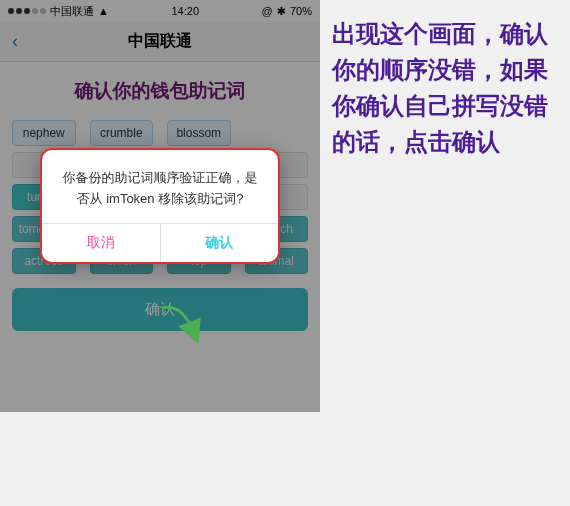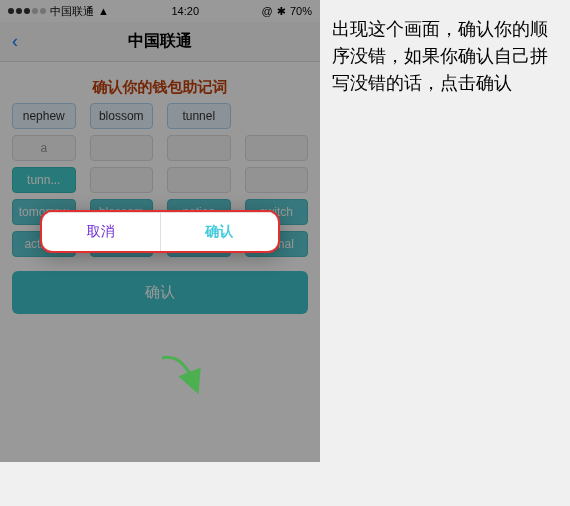--- a/index.html
+++ b/index.html
@@ -8,21 +8,21 @@
       height: 506px;
       background: #f0f0f0;
       font-family: -apple-system, "PingFang SC", "Helvetica Neue", Arial, sans-serif;
       display: flex;
       overflow: hidden;
     }
 
     
     .phone-container {
       width: 320px;
-      height: 462px;
+      height: 412px;
       background: #fff;
       position: relative;
       flex-shrink: 0;
       overflow: hidden;
     }
 
     
     .status-bar {
       background: #fff;
       height: 22px;
@@ -62,24 +62,24 @@
     }
 
     
     .phone-content {
       padding: 16px 12px 0;
       position: relative;
     }
 
     .page-title {
       text-align: center;
-      font-size: 15px;
+      font-size: 19px;
       font-weight: 600;
-      color: #c2410c;
-      margin-bottom: 6px;
+      color: #701a75;
+      margin-bottom: 16px;
     }
 
     .page-subtitle {
       font-size: 11px;
       color: #888;
       text-align: left;
       margin-bottom: 12px;
       line-height: 1.4;
     }
 
@@ -150,21 +150,21 @@
     .dialog-btn {
       flex: 1;
       padding: 10px;
       text-align: center;
       font-size: 14px;
       cursor: pointer;
       border: none;
       background: none;
     }
     .dialog-btn.cancel {
-      color: #6d28d9;
+      color: #ec4899;
       border-right: 1px solid #e0e0e0;
     }
     .dialog-btn.confirm {
       color: #4cd;
       font-weight: 600;
     }
 
     
     .bottom-btn {
       background: #40c4cc;
@@ -181,24 +181,24 @@
 
     
     .annotation-panel {
       width: 250px;
       padding: 16px 12px;
       display: flex;
       align-items: flex-start;
       justify-content: flex-start;
     }
     .annotation-text {
-      font-size: 18px;
-      color: #000000;
+      font-size: 24px;
+      color: #4c1d95;
       line-height: 1.5;
-      font-weight: 400;
+      font-weight: 700;
     }
 
     
     .green-arrow {
       position: absolute;
       bottom: 55px;
       left: 152px;
       z-index: 15;
       pointer-events: none;
     }
@@ -232,22 +232,22 @@
     <span class="nav-back">‹</span>
     <span class="nav-title">中国联通</span>
   </div>
 
   <div class="phone-content">
     <div class="page-title">确认你的钱包助记词</div>
 
     
     <div class="word-grid">
       <div class="word-chip">nephew</div>
+      <div class="word-chip">crumble</div>
       <div class="word-chip">blossom</div>
-      <div class="word-chip">tunnel</div>
     </div>
 
     
     <div class="word-grid">
       <div class="word-chip dimmed">a</div>
       <div class="word-chip dimmed"></div>
       <div class="word-chip dimmed"></div>
       <div class="word-chip dimmed"></div>
     </div>
 
@@ -271,20 +271,23 @@
       <div class="word-chip teal2">onion</div>
       <div class="word-chip teal2">top</div>
       <div class="word-chip teal2">animal</div>
     </div>
 
     <button class="bottom-btn">确认</button>
   </div>
 
   <div class="overlay">
     <div class="dialog" style="border: 2px solid #e03030;">
+      <div class="dialog-body">
+        <p class="dialog-text">你备份的助记词顺序验证正确，是否从 imToken 移除该助记词?</p>
+      </div>
       <div class="dialog-buttons">
         <button class="dialog-btn cancel">取消</button>
         <button class="dialog-btn confirm">确认</button>
       </div>
     </div>
   </div>
 
   <div class="green-arrow">
     <svg width="55" height="55" viewBox="0 0 55 55">
       <defs>

